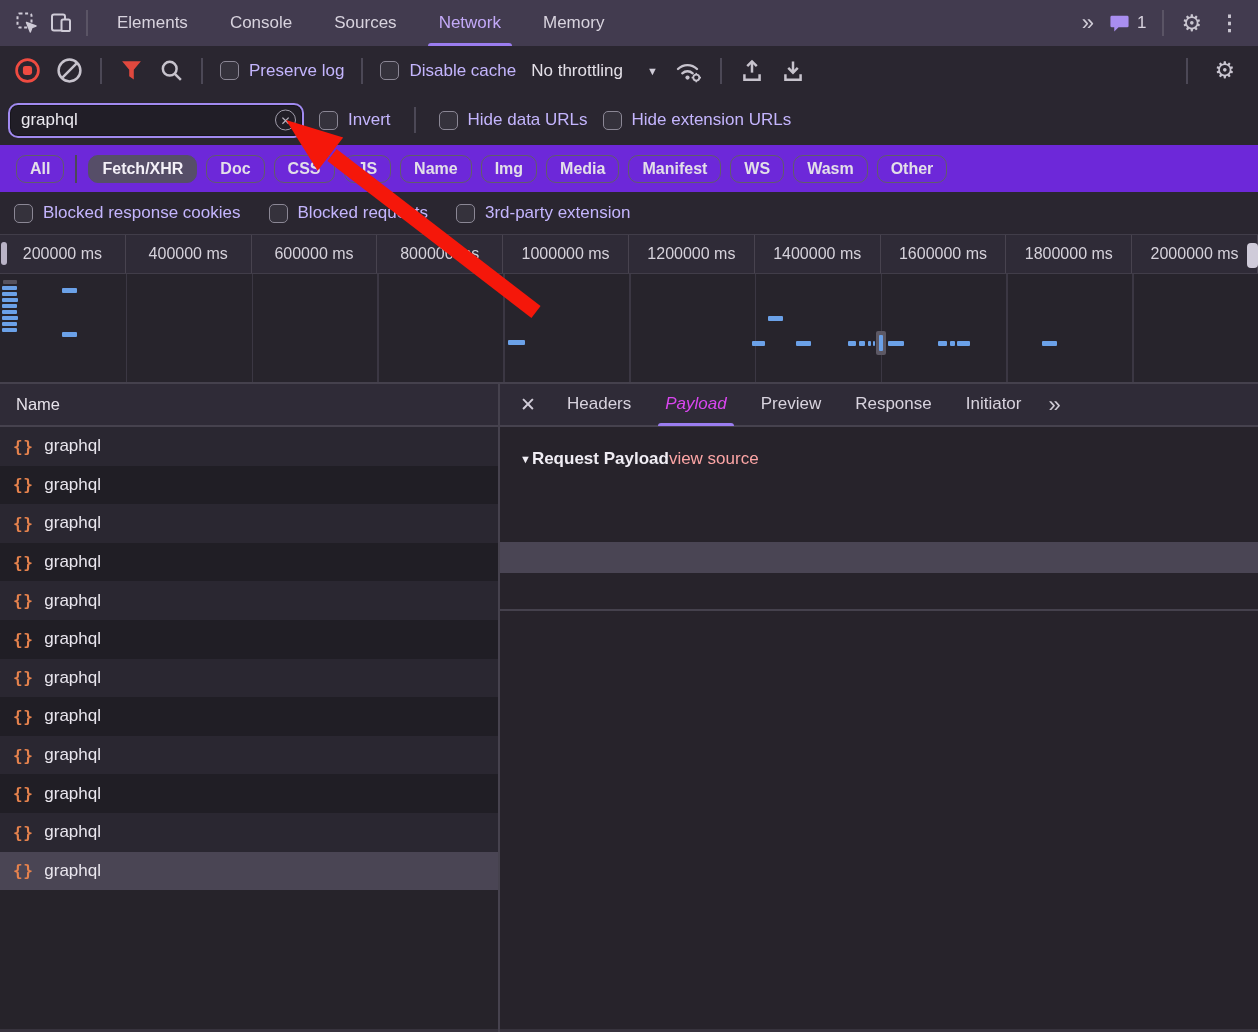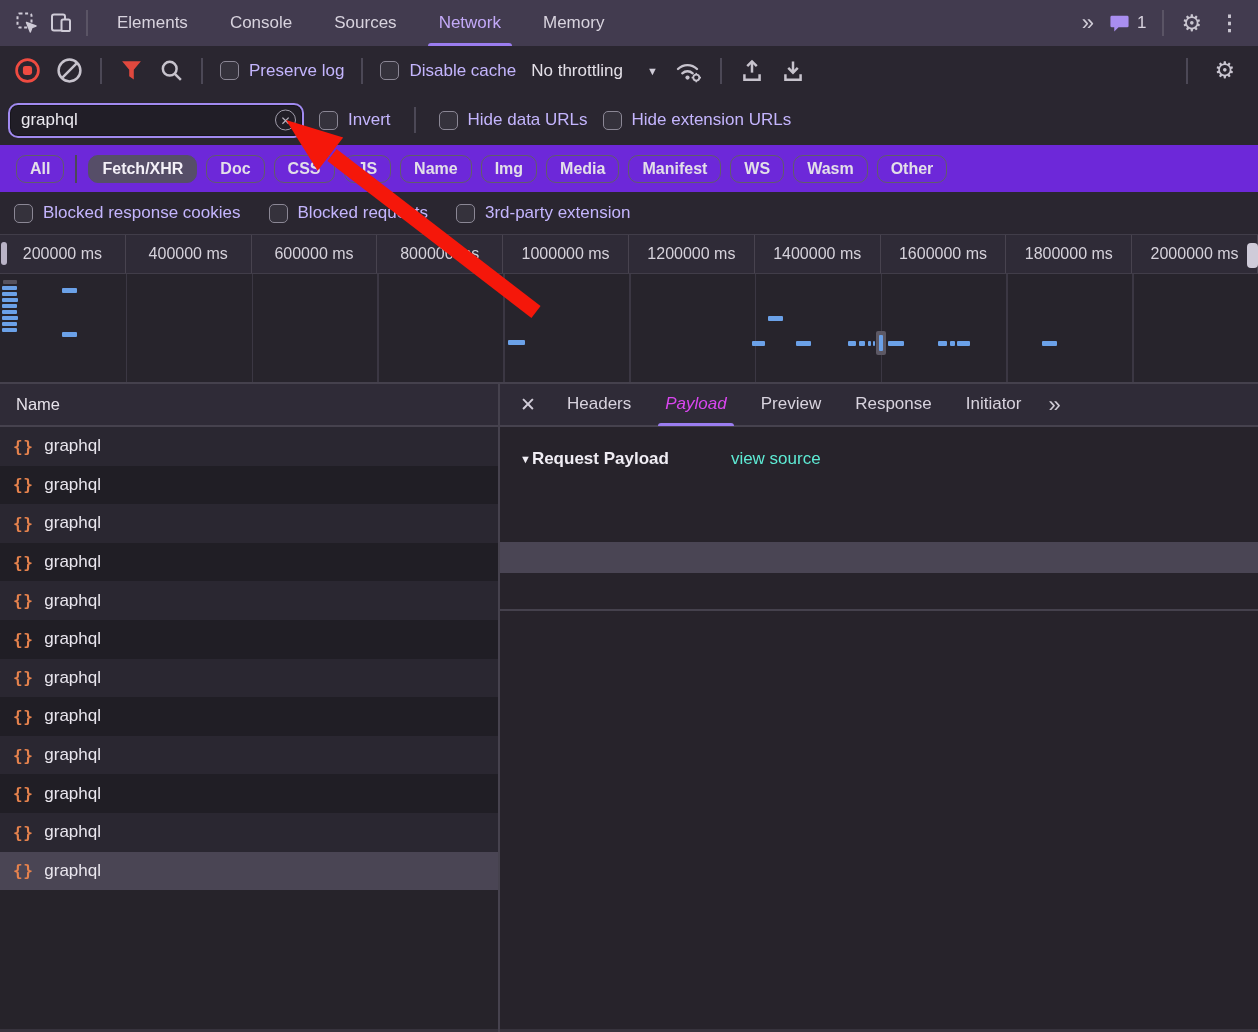--- a/index.html
+++ b/index.html
@@ -78,21 +78,21 @@
   .dtab-wrap{display:flex;align-items:center;height:43px;}
   .dtab{padding:0 17px;height:43px;line-height:41px;font-size:17px;color:#d8d3de;position:relative;white-space:nowrap;}
   .dtab.active{color:#d946ef;font-style:italic;}
   .dtab.active::after{content:"";position:absolute;left:10px;right:10px;bottom:0;height:3px;background:#9b7df0;border-radius:3px 3px 0 0;}
 
   
   .payload{flex:1;padding-top:14px;overflow:hidden;}
   .payload-head{display:flex;align-items:center;height:36px;padding-left:20px;}
   .payload-title{font-weight:bold;font-size:17px;color:#f0edf4;display:flex;align-items:center;gap:1px;}
   .tri-sm{font-size:11px;color:#f0edf4;}
-  .view-source{margin-left:62px;font-size:17px;color:#5eead4;}
+  .view-source{font-size:17px;color:#fca5a5;}
   .pline{height:31px;line-height:31px;white-space:pre;overflow:hidden;font-family:"DejaVu Sans Mono",monospace;font-size:20px;color:#d9d5df;margin-top:1px;}
   .pl-root{padding-left:34px;}
   .pl-child{padding-left:64px;}
   .pl-query{background:#4a4554;color:#edeaf1;padding-left:64px;}
   .pl-vars{padding-left:54px;}
   .pdivider{border-bottom:2px solid #45414d;margin-top:4px;}
 
   .bottom-edge{position:absolute;left:0;right:0;bottom:0;height:3px;background:#45414d;opacity:.55;}
 
   

